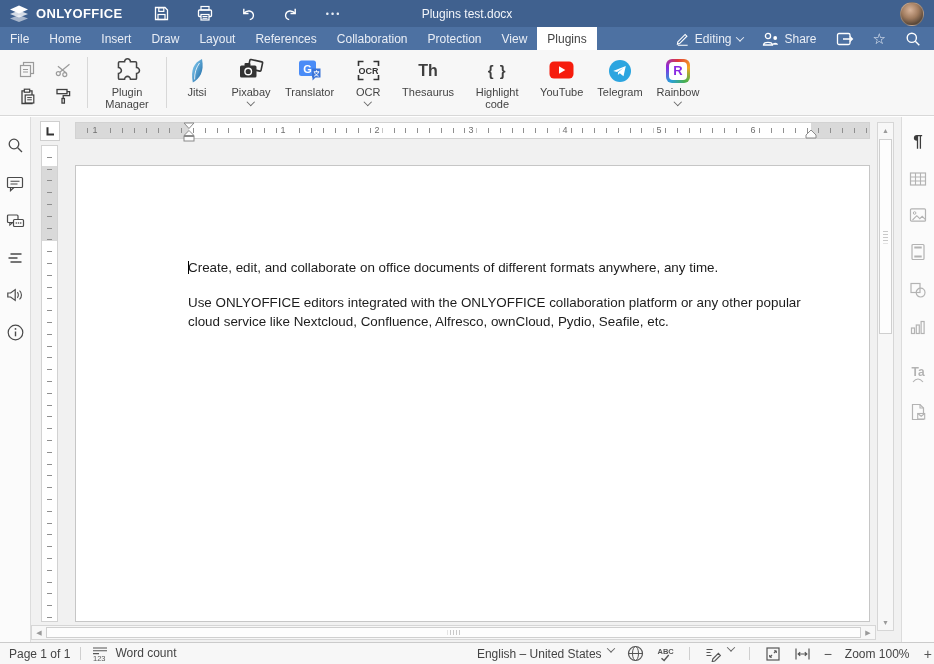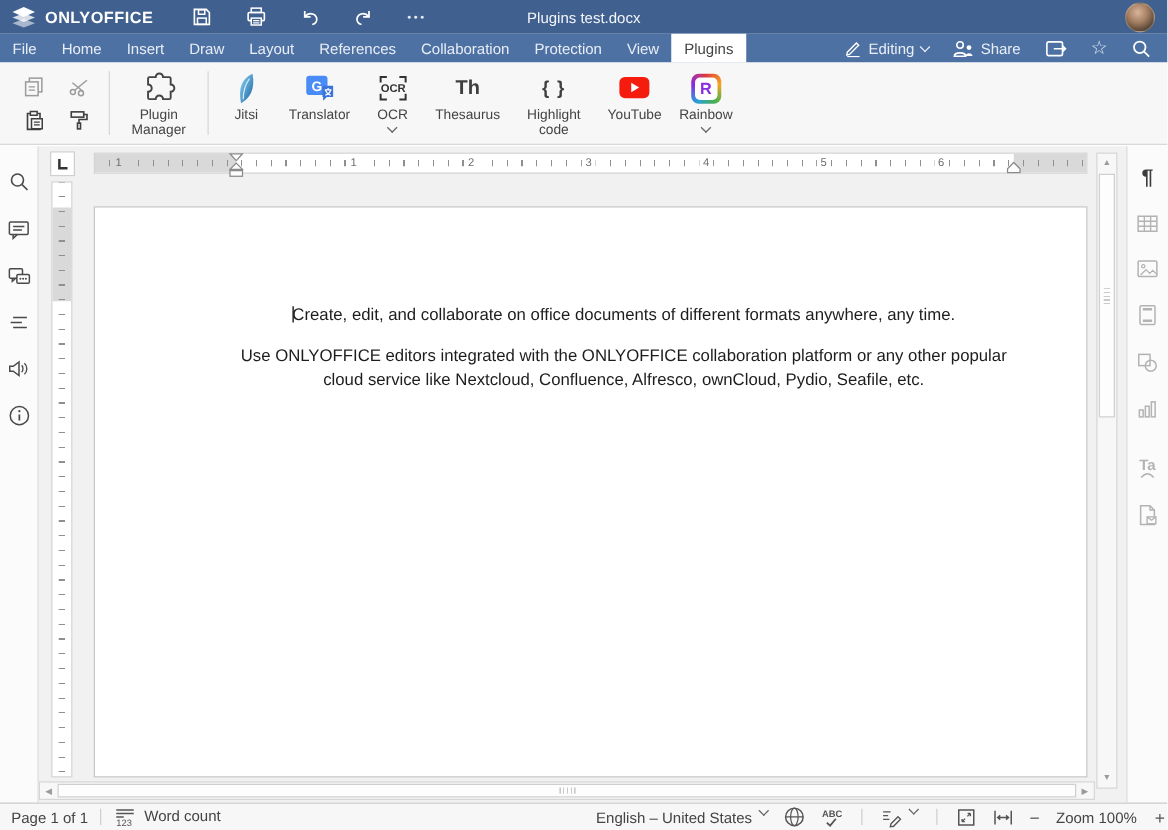--- a/index.html
+++ b/index.html
@@ -73,21 +73,21 @@
   .ind{position:absolute;}
   .v-ruler{position:absolute;left:41px;top:28px;width:17px;height:477px;background:#fff;
            border:1px solid #d2d2d2;box-sizing:border-box;}
   .v-ruler .mzone{position:absolute;left:0;right:0;background:#d9d9d9;top:20px;height:75px;}
   .vticks{position:absolute;top:0;bottom:0;left:5px;width:5px;
           background:repeating-linear-gradient(180deg,transparent 0 10.8px,#8f8f8f 10.8px 11.8px);}
   
   .page{position:absolute;left:75px;top:48px;width:795px;height:457px;background:#fff;
         border:1px solid #c6c6c6;box-sizing:border-box;}
   .doc-text{position:absolute;left:112px;right:59px;top:76px;font-size:13.4px;line-height:19px;color:#1d1d1d;}
-  .doc-text p{margin:0 0 14px 0;text-align:center;}
+  .doc-text p{margin:16px 0 14px 0;}
   .caret-line{display:inline-block;width:1px;height:13px;background:#000;vertical-align:-2px;margin-right:-1px;}
   
   .vsb{position:absolute;left:877px;top:5px;width:17px;height:509px;background:#f7f7f7;
        border:1px solid #d6d6d6;box-sizing:border-box;}
   .vsb .sb-up,.vsb .sb-down{position:absolute;left:0;right:0;height:15px;display:grid;
        place-items:center;color:#9a9a9a;font-size:7px;line-height:7px;}
   .vsb .sb-up{top:0;} .vsb .sb-down{bottom:0;}
   .vsb .thumb{position:absolute;left:1px;right:1px;top:16px;height:193px;background:#fdfdfd;
        border:1px solid #cfcfcf;}
   .vsb .thumb::after{content:"";position:absolute;left:3px;right:3px;top:50%;height:13px;transform:translateY(-50%);
@@ -265,20 +265,32 @@
               <stop offset="1" stop-color="#16629f"></stop>
             </linearGradient>
           </defs>
           <path d="M16 1 C7.5 5 4.5 12 6.8 24.5 C13.5 21 18.5 13.5 16 1 Z" fill="url(#jit)"></path>
           <path d="M13.5 5 C10 10 8.5 15 8.6 21.5" fill="none" stroke="#fff" stroke-width="1" opacity=".8"></path>
         </svg>
     </span>
     <span class="tb-label">Jitsi</span>
   </div>
 
+  <div class="tb-btn">
+    <span class="ticon">
+      <svg width="27" height="25" viewBox="0 0 27 25">
+          <rect x="11" y="2.5" width="13" height="9.5" rx="1" fill="none" stroke="#333" stroke-width="1.6" transform="rotate(12 17 7)"></rect>
+          <rect x="6.5" y="5" width="6" height="3.6" rx="1" fill="#333"></rect>
+          <rect x="2" y="7.5" width="16.5" height="12" rx="1.5" fill="#333"></rect>
+          <circle cx="10.2" cy="13.5" r="3.3" fill="none" stroke="#fff" stroke-width="1.4"></circle>
+        </svg>
+    </span>
+    <span class="tb-label">Pixabay</span>
+    <span class="crt-d"></span>
+  </div>
 
   <div class="tb-btn">
     <span class="ticon">
       <svg width="24" height="24" viewBox="0 0 24 24">
           <rect x="1" y="1.5" width="17" height="15.5" rx="2.5" fill="#4a8cf7"></rect>
           <text x="9.5" y="13.5" text-anchor="middle" font-size="11" font-weight="bold" fill="#fff" font-family="Liberation Sans,sans-serif">G</text>
           <path d="M14 9.5 h8.5 v9 h-5 l-3 3 v-3 h-.5 z" fill="#3b74d8"></path>
           <path d="M15.8 12.8 h5.4 M18.5 11.3 v1.5 M20.6 12.8 c-.6 2.4 -2.8 3.9 -4.4 4.4 M16.4 13.3 c.8 1.9 2.5 3.4 4.2 3.9" stroke="#fff" stroke-width="1" fill="none"></path>
         </svg>
     </span>
@@ -309,20 +321,29 @@
   <div class="tb-btn">
     <span class="ticon">
       <svg width="25" height="19" viewBox="0 0 25 19">
           <rect x="0.5" y="0.5" width="24" height="17" rx="4.5" fill="#f61c0d"></rect>
           <polygon points="10,5.2 16.3,9 10,12.8" fill="#fff"></polygon>
         </svg>
     </span>
     <span class="tb-label">YouTube</span>
   </div>
 
+  <div class="tb-btn">
+    <span class="ticon">
+      <svg width="24" height="24" viewBox="0 0 24 24">
+          <circle cx="12" cy="12" r="11" fill="#2ca5e0"></circle>
+          <path d="M5.2 11.9 L17.8 7 L15.5 17.2 L11.8 14.2 L9.9 16 L10 13.3 L15.3 8.9 L9 12.9 Z" fill="#fff"></path>
+        </svg>
+    </span>
+    <span class="tb-label">Telegram</span>
+  </div>
 
   <div class="tb-btn">
     <span class="ticon">
       <span class="rainbow">
           <i>R</i>
         </span>
     </span>
     <span class="tb-label">Rainbow</span>
     <span class="crt-d"></span>
   </div>

